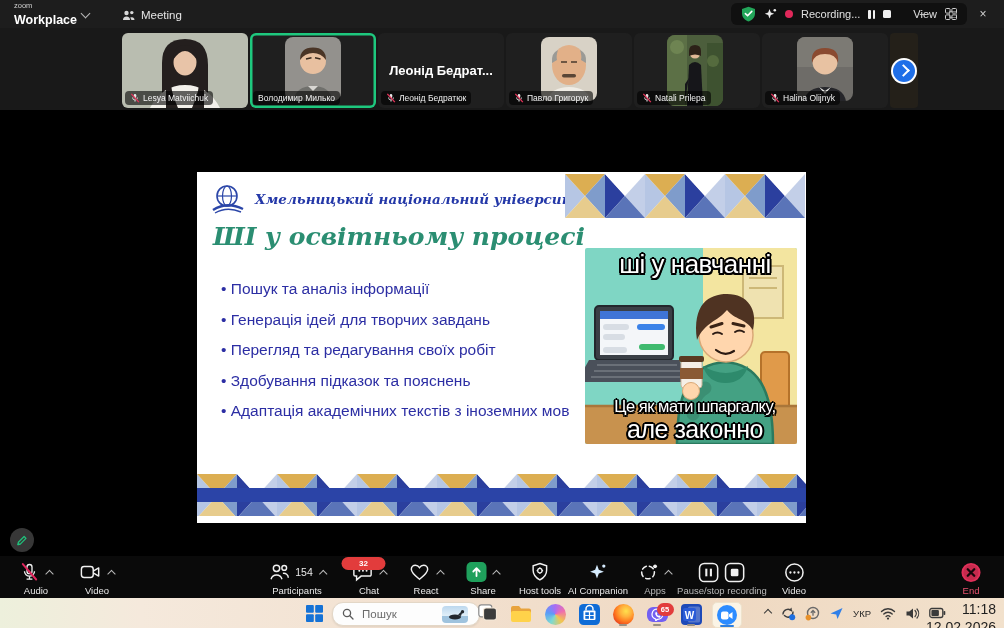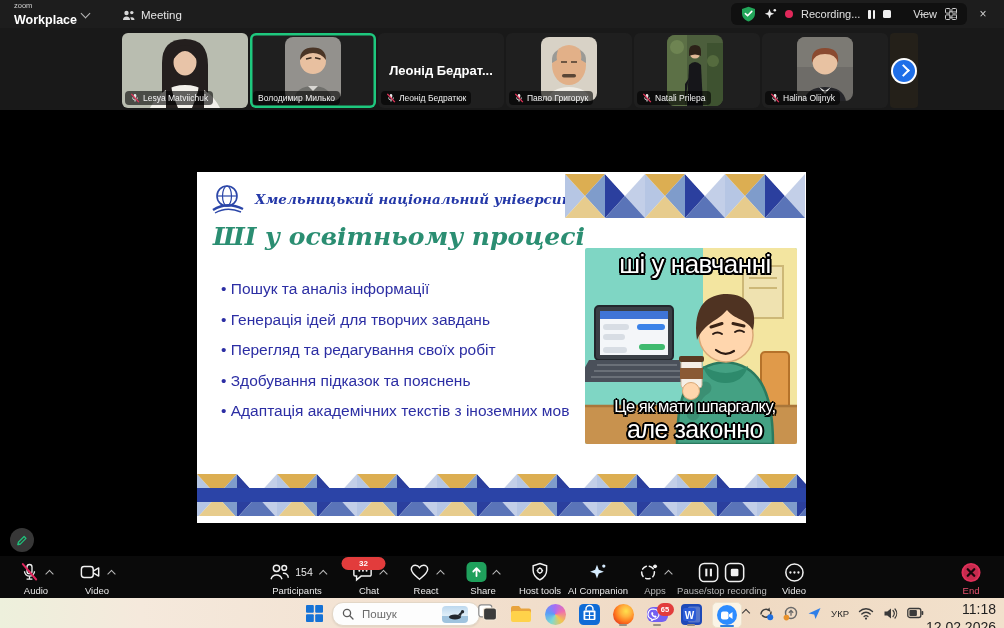--- a/index.html
+++ b/index.html
@@ -84,21 +84,21 @@
   #search-pill{position:absolute;left:332px;top:4px;width:134px;height:22px;background:#fdfdfd;border:1px solid #e3d7c7;border-radius:11px;display:flex;align-items:center;gap:6px;padding:0 3px 0 9px;box-shadow:0 1px 2px rgba(0,0,0,.08);}
   #search-pill input{border:none;outline:none;background:transparent;font-size:11.5px;width:72px;font-family:"Liberation Sans",sans-serif;color:#333;}
   #search-pill input::placeholder{color:#6b6b6b;}
   .search-img{width:26px;height:17px;border-radius:4px;background:linear-gradient(180deg,#bcd7ee 0%,#dfeef8 55%,#f2f7fa 100%);position:relative;overflow:hidden;}
   #taskview{position:absolute;left:478px;top:6px;width:19px;height:17px;}
   .app-ic{position:absolute;top:4px;width:26px;height:24px;display:flex;align-items:center;justify-content:center;}
   .ind{position:absolute;bottom:0px;left:50%;transform:translateX(-50%);width:8px;height:2.5px;border-radius:2px;background:#9a9184;}
   .ind.active{width:14px;background:#2d7fe0;}
   .vbadge{position:absolute;top:-4px;right:-6px;min-width:13px;height:13px;border-radius:7px;background:#e23c3c;color:#fff;font-size:7.5px;font-weight:bold;line-height:13px;text-align:center;padding:0 2px;}
   #zoom-app{background:#fbf4e6;border-radius:5px;border:1px solid #eee3cd;}
-  #tray{position:absolute;right:80px;top:0;height:30px;display:flex;align-items:center;gap:9px;}
+  #tray{position:absolute;right:58px;top:0;height:30px;display:flex;align-items:center;gap:9px;}
   #tray .lang{font-size:9.5px;color:#2b2b2b;}
   #clock{position:absolute;right:8px;top:3px;text-align:right;color:#1f1f1f;font-size:14px;line-height:1.25;}
 </style>
 </head>
 <body>
 
 <div id="app">
 
   <header id="titlebar">
     <div class="brand">
@@ -587,21 +587,21 @@
           <rect x="11.1" y="12" width="3.6" height="2.8" fill="#0f6cd6"></rect>
         </svg>
     </span>
 
     <span class="app-ic" style="left:610px">
       <span style="width:21px;height:21px;border-radius:50%;background:radial-gradient(circle at 62% 34%,#ffe14d 0%,#ffb13d 30%,#ff7a1f 55%,#e8441f 78%,#b5101f 100%);"></span>
       <span class="ind"></span>
     </span>
 
     <span class="app-ic" style="left:644px">
-      <span style="position:relative;width:21px;height:15px;border-radius:6px;background:#7360f2;display:inline-flex;align-items:center;">
+      <span style="position:relative;width:21px;height:15px;border-radius:6px;background:#7360f2;display:inline-flex;align-items:center;justify-content:center;">
         <svg width="13" height="13" viewBox="0 0 13 13">
             <path d="M6.5,1 a5.5,5.2 0 0 1 0,10.4 l-1.8,1.4 v-1.7 a5.5,5.2 0 0 1 1.8,-10.1z" fill="none" stroke="#fff" stroke-width="1.2"></path>
             <path d="M4.6,4.2 q0.9,-0.6 1.3,0.3 l0.4,0.9 q0.2,0.6 -0.4,0.9 q0.5,1.1 1.5,1.5 q0.4,-0.6 0.9,-0.3 l0.9,0.5 q0.8,0.5 0.1,1.2 q-0.7,0.8 -1.7,0.4 q-2.3,-0.9 -3.2,-3.2 q-0.4,-1.2 0.2,-2.2z" fill="#fff"></path>
           </svg>
         <span class="vbadge">65</span>
       </span>
       <span class="ind"></span>
     </span>
 
     <span class="app-ic" style="left:678px">

